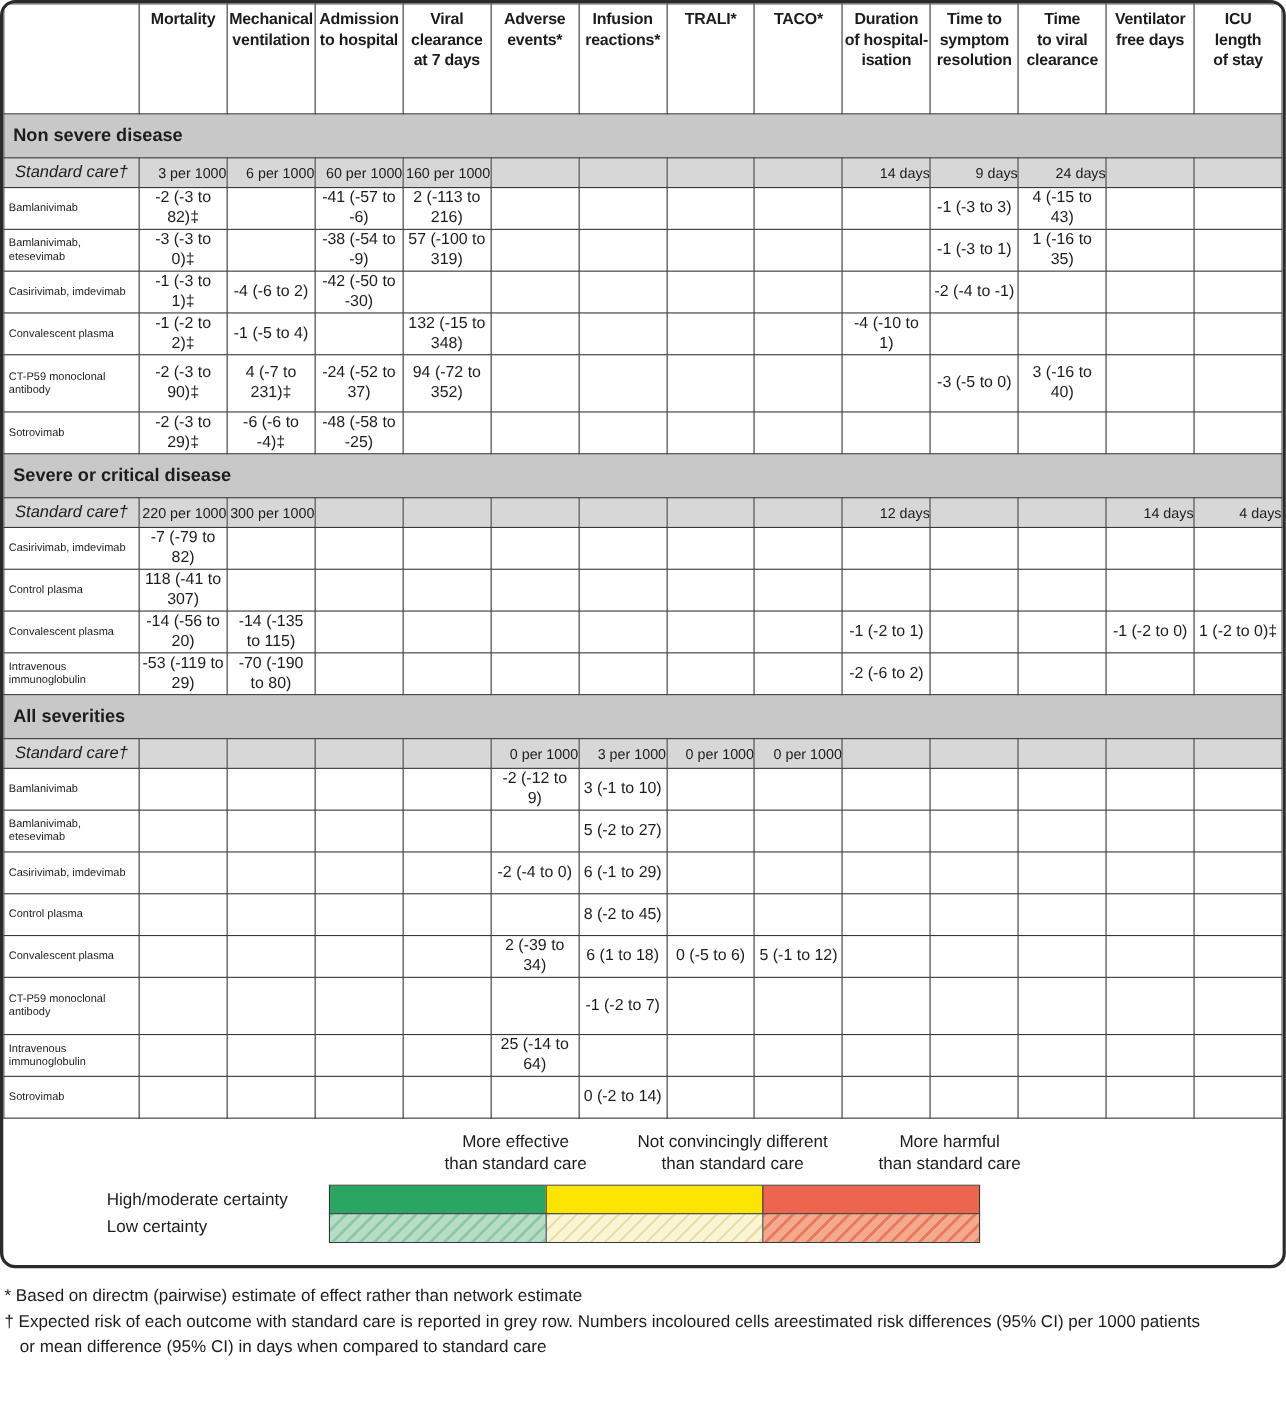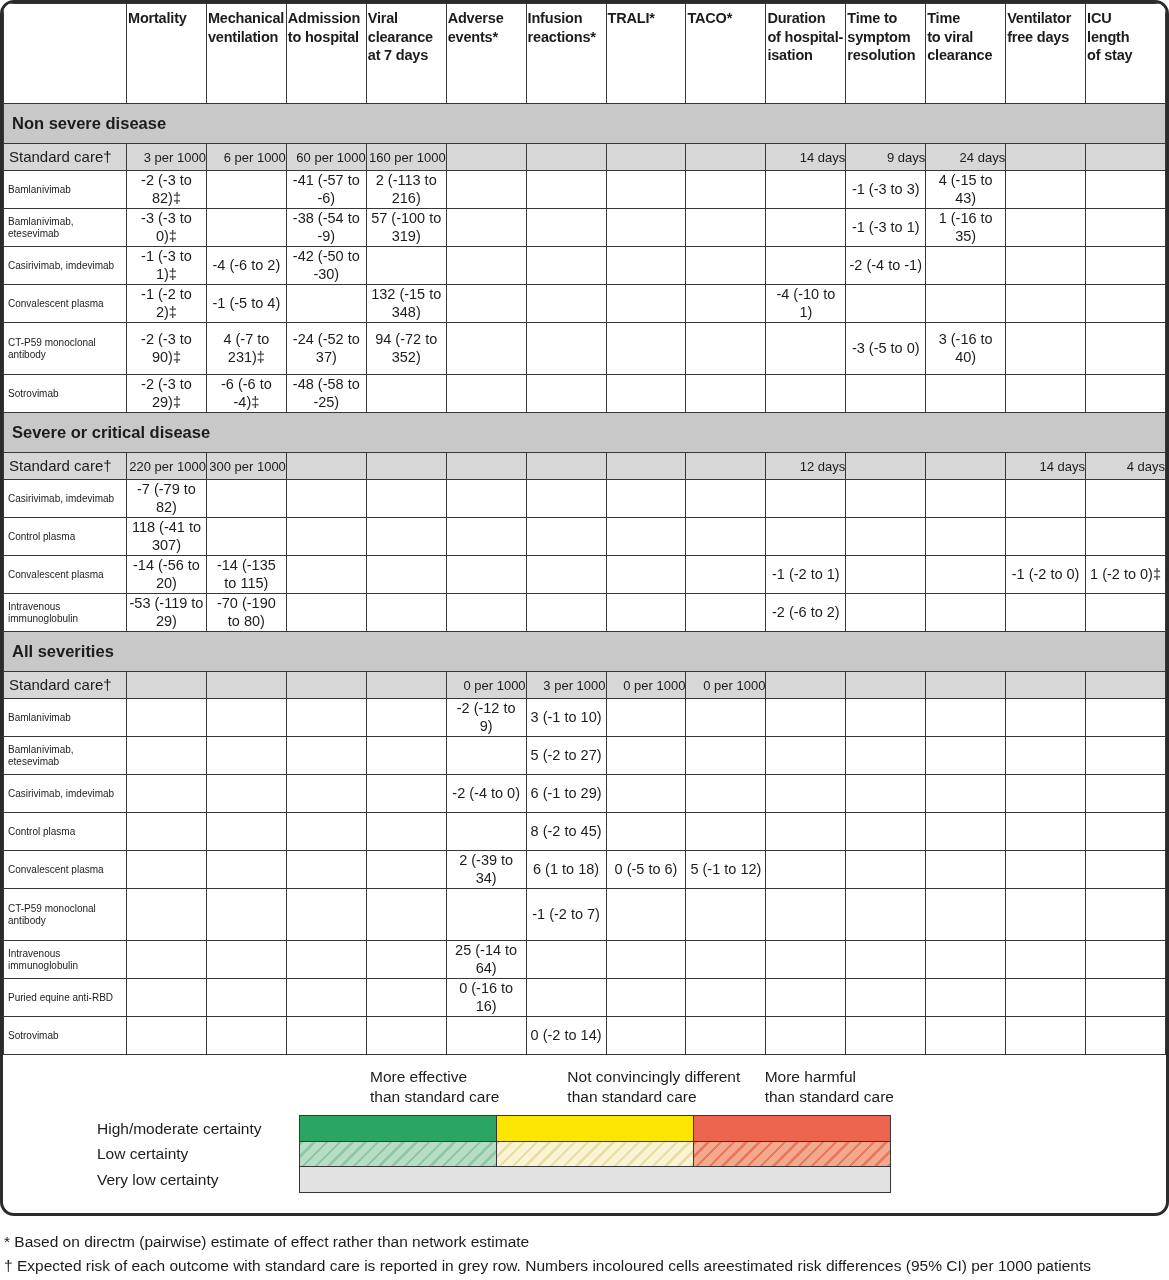--- a/index.html
+++ b/index.html
@@ -10,41 +10,41 @@
     --e:#e2e2e2; --std:#d7d7d7; --sec:#c8c8c8;
     --border:#373737; --ink:#1c1c1c;
   }
   *{box-sizing:border-box}
   body{margin:0;background:#fff;width:1169px;color:var(--ink);
        font-family:"Liberation Sans", sans-serif;}
   .frame{border:3px solid #2b2b2b;border-radius:14px;overflow:hidden;}
   table{border-collapse:collapse;width:100%;table-layout:fixed;}
   th,td{border:1.5px solid var(--border);vertical-align:middle;}
   thead th{font-weight:bold;font-size:14.5px;line-height:1.28;letter-spacing:-0.2px;
-           text-align:left;vertical-align:top;padding:5px 1px;white-space:pre-line;
+           text-align:center;vertical-align:top;padding:5px 1px;white-space:pre-line;
            height:100px;background:#fff;}
   th.corner{background:#fff}
   tr.section td{background:var(--sec);font-weight:bold;font-size:16.5px;
                 padding:3px 8px;height:40px;text-align:left;}
   tr.std{height:27px}
   tr.std td{background:var(--std);font-size:13px;text-align:right;
             white-space:nowrap;padding:1px 0;overflow:hidden;}
-  tr.std td.label{font-size:15px;text-align:left;padding:1px 5px;}
+  tr.std td.label{font-size:15px;text-align:center;padding:1px 5px;font-style:italic;}
   td.label{font-size:10px;text-align:left;line-height:1.12;padding:2px 4px;background:#fff;}
   td.data{font-size:14.5px;text-align:center;line-height:1.2;padding:1px 2px;background:#fff;}
   tr.r2{height:38px} tr.r3{height:52px}
   .c-g{background:var(--g)} .c-y{background:var(--y)}
   .c-r{background:var(--r)} .c-e{background:var(--e)}
   .c-gh{background:repeating-linear-gradient(135deg,var(--ghs) 0 2.5px,var(--gh) 2.5px 9px)}
   .c-yh{background:repeating-linear-gradient(135deg,var(--yhs) 0 2.5px,var(--yh) 2.5px 9px)}
   .c-rh{background:repeating-linear-gradient(135deg,var(--rhs) 0 2.5px,var(--rh) 2.5px 9px)}
   
   .legend{padding:12px 0 20px 0;}
   .legend-headers{display:flex;margin-left:367px;width:592px;}
-  .legend-headers .lh{flex:1;text-align:left;font-size:15.5px;line-height:1.3;
+  .legend-headers .lh{flex:1;text-align:center;font-size:15.5px;line-height:1.3;
                       white-space:pre-line;padding-bottom:8px;}
   .legend-row{display:flex;margin-left:94px;}
   .legend-row + .legend-row{margin-top:-1.5px;}
   .legend-row .ll{width:202px;font-size:15.5px;display:flex;align-items:center;}
   .legend-bar{width:592px;height:27px;display:flex;border:1.5px solid var(--border);}
   .legend-bar .seg{flex:1;}
   .legend-bar .seg + .seg{border-left:1.5px solid var(--border);}
   
   .footnotes{padding:14px 4px 6px 4px;font-size:15.5px;line-height:1.5;}
   .fn{white-space:normal;}
@@ -428,36 +428,20 @@
           <td class="data"></td>
           <td class="data"></td>
           <td class="data"></td>
           <td class="data"></td>
           <td class="data"></td>
           <td class="data"></td>
           <td class="data"></td>
           <td class="data"></td>
         </tr>
         <tr class="r2">
-          <td class="label">Puried equine anti-RBD</td>
-          <td class="data"></td>
-          <td class="data"></td>
-          <td class="data"></td>
-          <td class="data"></td>
-          <td class="data c-e">0 (-16 to 16)</td>
-          <td class="data"></td>
-          <td class="data"></td>
-          <td class="data"></td>
-          <td class="data"></td>
-          <td class="data"></td>
-          <td class="data"></td>
-          <td class="data"></td>
-          <td class="data"></td>
-        </tr>
-        <tr class="r2">
           <td class="label">Sotrovimab</td>
           <td class="data"></td>
           <td class="data"></td>
           <td class="data"></td>
           <td class="data"></td>
           <td class="data"></td>
           <td class="data c-yh">0 (-2 to 14)</td>
           <td class="data"></td>
           <td class="data"></td>
           <td class="data"></td>
@@ -486,25 +470,19 @@
         </div>
       </div>
       <div class="legend-row">
         <div class="ll">Low certainty</div>
         <div class="legend-bar">
           <div class="seg c-gh"></div>
           <div class="seg c-yh"></div>
           <div class="seg c-rh"></div>
         </div>
       </div>
-      <div class="legend-row">
-        <div class="ll">Very low certainty</div>
-        <div class="legend-bar">
-          <div class="seg c-e"></div>
-        </div>
-      </div>
     </div>
 </div>
 <div class="footnotes" id="footnotes">
     <div class="fn">* Based on directm (pairwise) estimate of effect rather than network estimate</div>
     <div class="fn">† Expected risk of each outcome with standard care is reported in grey row. Numbers incoloured cells areestimated risk differences (95% CI) per 1000 patients</div>
     <div class="fn indent">or mean difference (95% CI) in days when compared to standard care</div>
   </div>
 
 </body></html>

